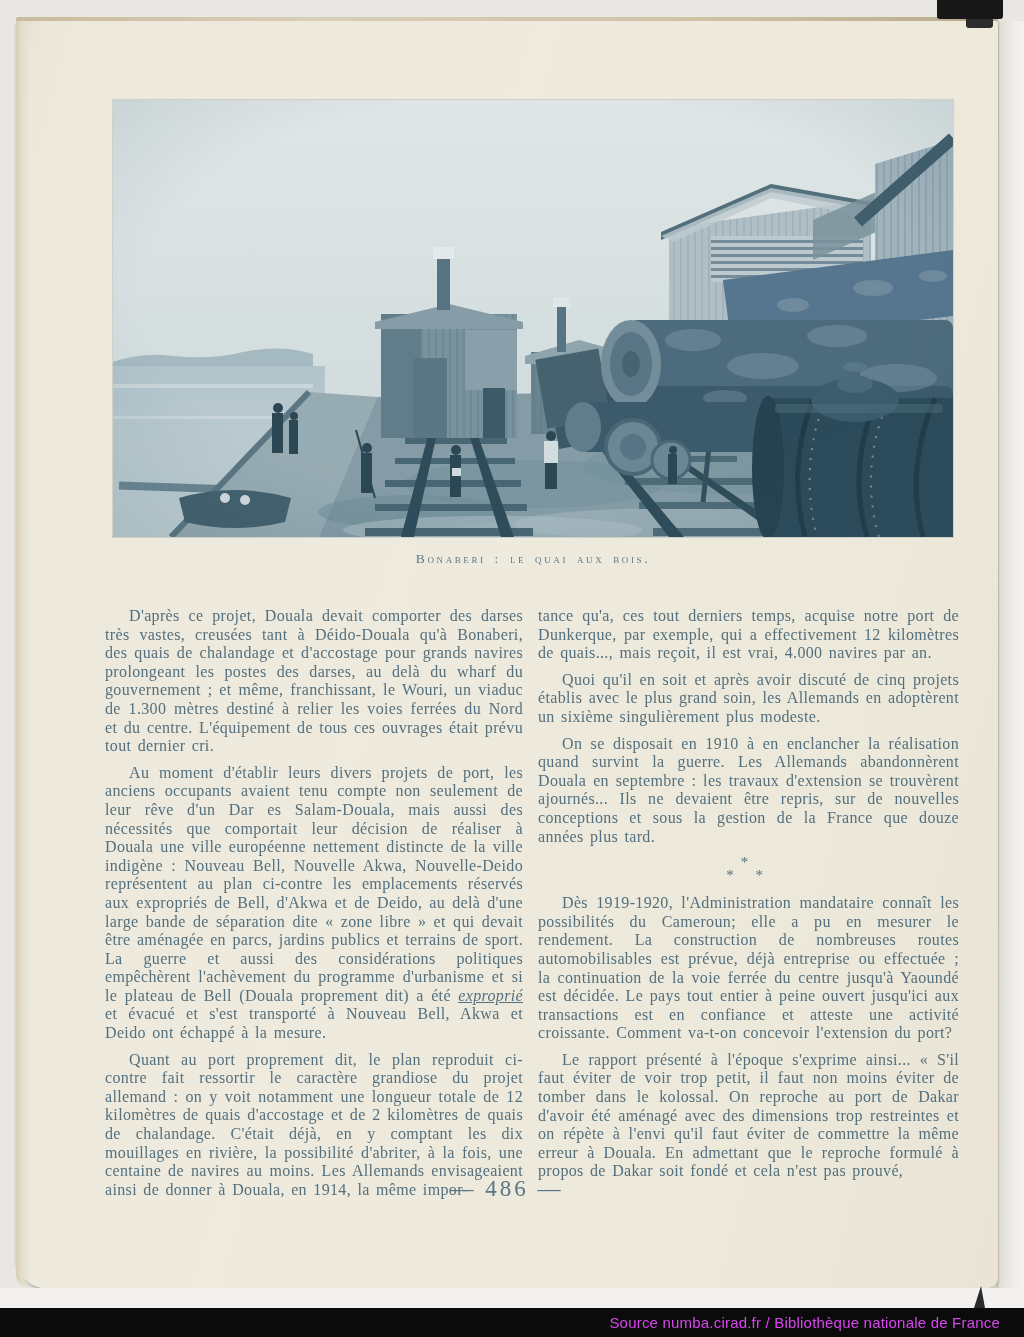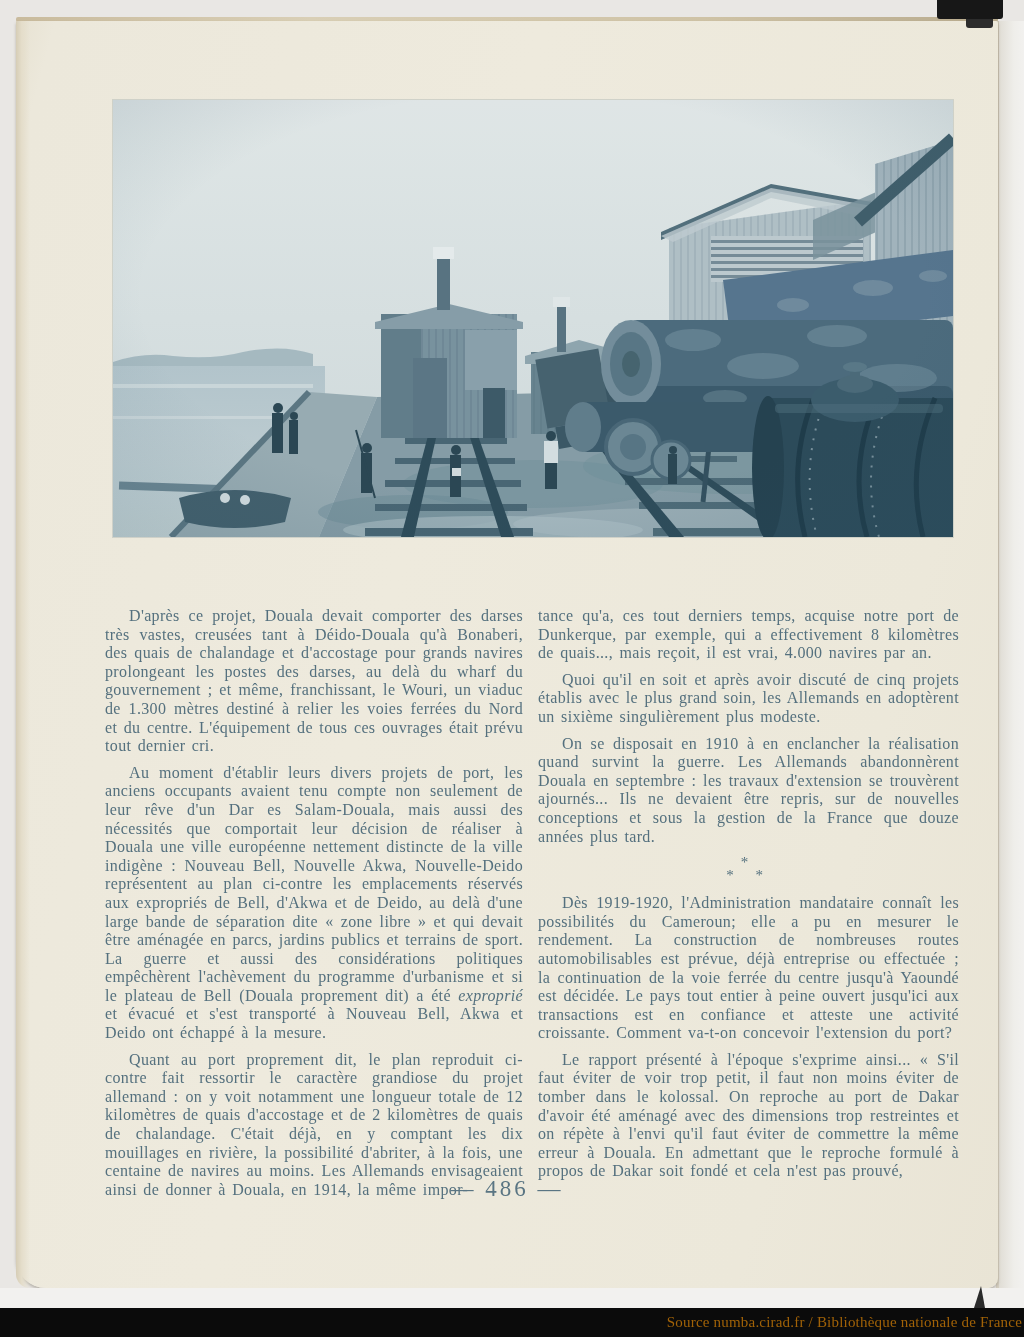--- a/index.html
+++ b/index.html
@@ -67,39 +67,39 @@
   
   .col{
     position:absolute;top:578px;color:#54707e;
     font-size:16px;line-height:18.6px;text-align:justify;
     letter-spacing:.35px;word-spacing:2px;
   }
   .col-left{left:89px;width:418px;}
   .col-right{left:522px;width:421px;}
   .col p{margin:8px 0 4px 0;text-indent:24px;}
   .col p.noindent{text-indent:0;}
-  .col em{font-style:italic;}
+  .col em{font-style:italic;text-decoration:underline;}
   .asterism{
     text-align:center;color:#54707e;font-size:15px;line-height:13px;
     letter-spacing:8px;margin:10px 0 12px 0;
   }
 
   .folio{
     position:absolute;left:16px;top:1176px;width:982px;text-align:center;
     color:#5a7583;font-size:23px;letter-spacing:3px;
   }
 
   
   .footer-bar{
     position:absolute;left:0;top:1308px;width:1024px;height:29px;
     background:#0b0b0b;display:flex;align-items:center;justify-content:flex-end;
   }
   .footer-bar span{
-    color:#a16207;font-family:Liberation Serif, serif;
-    font-size:15px;padding-right:2px;letter-spacing:.2px;
+    color:#d946ef;font-family:Liberation Sans, sans-serif;
+    font-size:15px;padding-right:24px;letter-spacing:.2px;
   }
 </style>
 </head>
 <body>
 
 <div class="stage">
 
   <div class="page-top-edge"></div>
   <div class="next-page-strip"></div>
   <div class="fold-line"></div>
@@ -260,30 +260,31 @@
         </g>
         <line x1="243" y1="330" x2="262" y2="398" stroke="#2b4653" stroke-width="2"></line>
         <circle cx="438" cy="336" r="5" fill="#2b4653"></circle>
         <rect x="431" y="341" width="14" height="22" fill="#dce4e6"></rect>
         <rect x="432" y="363" width="12" height="26" fill="#2b4653"></rect>
         <rect x="339" y="368" width="9" height="8" fill="#d8e1e3"></rect>
 
         <rect x="0" y="0" width="840" height="437" fill="#3b5f74" opacity=".05"></rect>
         <rect x="0" y="0" width="840" height="437" fill="url(#vig)"></rect>
       </svg>
+      <figcaption>Bonaberi : le quai aux bois.</figcaption>
     </figure>
 
     <div class="col col-left">
       <p>D'après ce projet, Douala devait comporter des darses très vastes, creusées tant à Déido-Douala qu'à Bonaberi, des quais de chalandage et d'accostage pour grands navires prolongeant les postes des darses, au delà du wharf du gouvernement ; et même, franchissant, le Wouri, un viaduc de 1.300 mètres destiné à relier les voies ferrées du Nord et du centre. L'équipement de tous ces ouvrages était prévu tout dernier cri.</p>
       <p><span>Au moment d'établir leurs divers projets de port, les anciens occupants avaient tenu compte non seulement de leur rêve d'un Dar es Salam-Douala, mais aussi des nécessités que comportait leur décision de réaliser à Douala une ville européenne nettement distincte de la ville indigène : Nouveau Bell, Nouvelle Akwa, Nouvelle-Deido représentent au plan ci-contre les emplacements réservés aux expropriés de Bell, d'Akwa et de Deido, au delà d'une large bande de séparation dite « zone libre » et qui devait être aménagée en parcs, jardins publics et terrains de sport. La guerre et aussi des considérations politiques empêchèrent l'achèvement du programme d'urbanisme et si le plateau de Bell (Douala proprement dit) a été </span><em>exproprié</em><span> et évacué et s'est transporté à Nouveau Bell, Akwa et Deido ont échappé à la mesure.</span></p>
       <p>Quant au port proprement dit, le plan reproduit ci-contre fait ressortir le caractère grandiose du projet allemand : on y voit notamment une longueur totale de 12 kilomètres de quais d'accostage et de 2 kilomètres de quais de chalandage. C'était déjà, en y comptant les dix mouillages en rivière, la possibilité d'abriter, à la fois, une centaine de navires au moins. Les Allemands envisageaient ainsi de donner à Douala, en 1914, la même impor-</p>
     </div>
 
     <div class="col col-right">
-      <p class="noindent">tance qu'a, ces tout derniers temps, acquise notre port de Dunkerque, par exemple, qui a effectivement 8 kilomètres de quais..., mais reçoit, il est vrai, 4.000 navires par an.</p>
+      <p class="noindent">tance qu'a, ces tout derniers temps, acquise notre port de Dunkerque, par exemple, qui a effectivement 12 kilomètres de quais..., mais reçoit, il est vrai, 4.000 navires par an.</p>
       <p>Quoi qu'il en soit et après avoir discuté de cinq projets établis avec le plus grand soin, les Allemands en adoptèrent un sixième singulièrement plus modeste.</p>
       <p>On se disposait en 1910 à en enclancher la réalisation quand survint la guerre. Les Allemands abandonnèrent Douala en septembre : les travaux d'extension se trouvèrent ajournés... Ils ne devaient être repris, sur de nouvelles conceptions et sous la gestion de la France que douze années plus tard.</p>
       <div class="asterism">
         <div>*</div>
         <div>* *</div>
       </div>
       <p>Dès 1919-1920, l'Administration mandataire connaît les possibilités du Cameroun; elle a pu en mesurer le rendement. La construction de nombreuses routes automobilisables est prévue, déjà entreprise ou effectuée ; la continuation de la voie ferrée du centre jusqu'à Yaoundé est décidée. Le pays tout entier à peine ouvert jusqu'ici aux transactions est en confiance et atteste une activité croissante. Comment va-t-on concevoir l'extension du port?</p>
       <p>Le rapport présenté à l'époque s'exprime ainsi... « S'il faut éviter de voir trop petit, il faut non moins éviter de tomber dans le kolossal. On reproche au port de Dakar d'avoir été aménagé avec des dimensions trop restreintes et on répète à l'envi qu'il faut éviter de commettre la même erreur à Douala. En admettant que le reproche formulé à propos de Dakar soit fondé et cela n'est pas prouvé,</p>
     </div>
 

